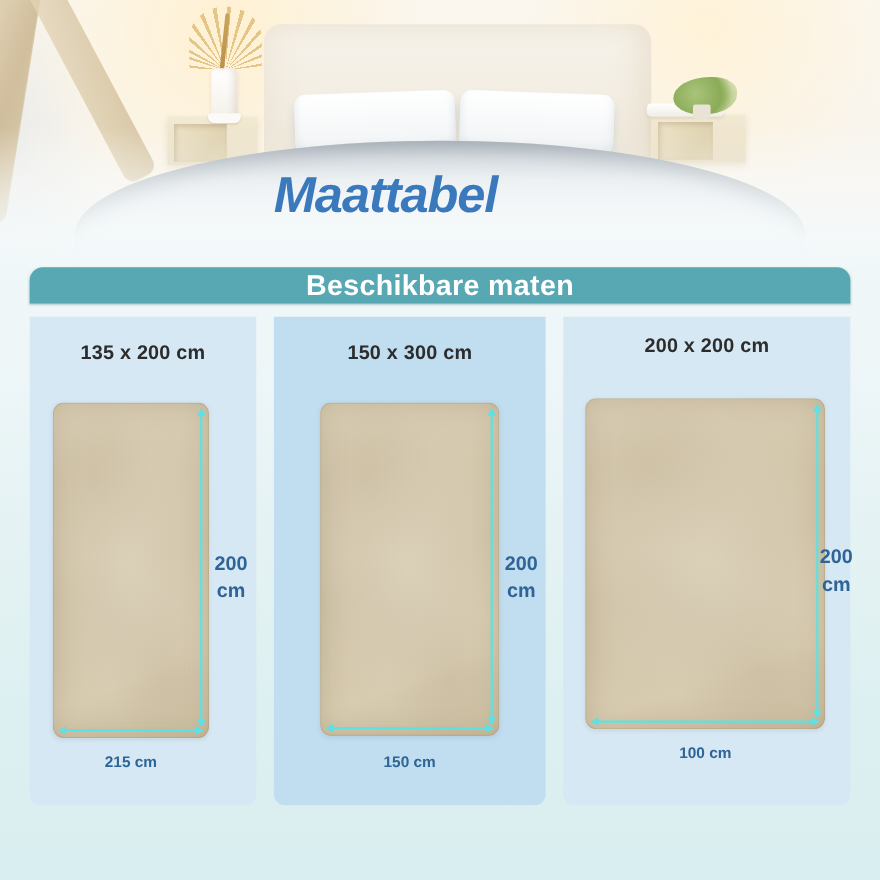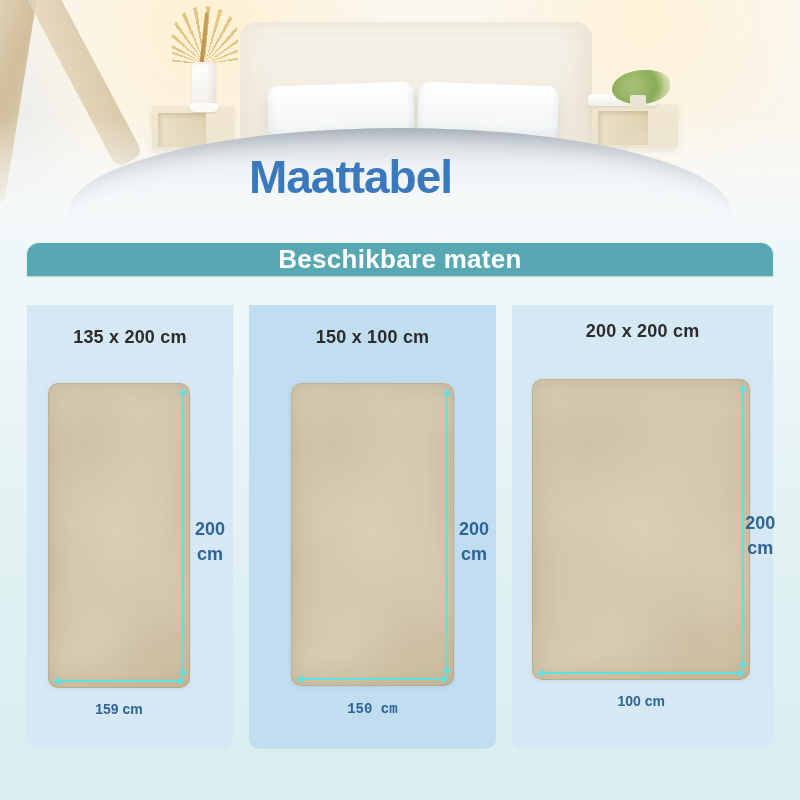--- a/index.html
+++ b/index.html
@@ -83,34 +83,34 @@
     border-radius:50% 50% 0 0 / 85px 85px 0 0;
     background:linear-gradient(180deg,#b4bcc4 0%,#ccd3d9 12%,#e2e7eb 30%,#eff2f5 55%,#f7fafb 85%);
     box-shadow:inset 0 16px 18px -8px rgba(130,140,150,.5);
   }
   .photo-fade {
     position:absolute; left:0; top:0; width:100%; height:100%;
     background:linear-gradient(180deg, rgba(250,250,248,0) 48%, rgba(248,251,251,.5) 70%, rgba(243,249,250,.95) 93%, rgba(241,248,249,1) 100%);
   }
   .page-title {
     position:absolute; left:0; top:150px; width:701px; text-align:center;
-    font-size:46px; font-weight:bold; letter-spacing:-1px;
+    font-size:46px; font-weight:bold; font-style:italic; letter-spacing:-1px;
     color:#3b79bd; text-shadow:0 1px 0 rgba(255,255,255,.6);
   }
 
   
   .panel { position:absolute; left:27px; top:243px; width:746px; height:489px; }
   .banner {
     position:absolute; left:0; top:0; width:100%; height:33px;
     background:#58a8b3; border-radius:12px 12px 0 0;
     display:flex; align-items:center; justify-content:center;
     color:#ffffff; font-size:26px; font-weight:bold; letter-spacing:.3px;
     box-shadow:0 1px 2px rgba(70,125,135,.35);
   }
-  .cards { position:absolute; left:0; top:62px; width:100%; height:444px; display:flex; gap:16px; }
+  .cards { position:absolute; left:0; top:45px; width:100%; height:444px; display:flex; gap:16px; }
   .card { position:relative; height:100%; border-radius:0 0 10px 10px; }
   .card-light  { background:#d6e8f4; }
   .card-medium { background:#c1ddf0; }
   .card1 { width:214px; } .card2 { width:257px; } .card3 { width:271px; }
   .size-title {
     position:absolute; left:0; top:22px; width:100%; text-align:center;
     font-size:18px; font-weight:bold; color:#2c2c2c; letter-spacing:.2px;
   }
   .card3 .size-title { top:16px; }
   .blanket {
@@ -143,21 +143,21 @@
     color:#2e6496; line-height:1.4;
   }
   .height-label span { display:block; }
   .card1 .height-label { left:161px; top:212px; width:44px; }
   .card2 .height-label { left:201px; top:212px; width:48px; }
   .card3 .height-label { left:226px; top:206px; width:44px; }
   .width-label {
     position:absolute; text-align:center; font-size:14px; font-weight:bold; color:#2e6496;
   }
   .card1 .width-label { left:21px; top:396px; width:142px; }
-  .card2 .width-label { left:42px; top:396px; width:163px;font-family:Liberation Mono, monospace; }
+  .card2 .width-label { left:42px; top:396px; width:163px; }
   .card3 .width-label { left:20px; top:388px; width:218px; }
 </style>
 </head>
 <body>
 
 <div class="photo">
   <div class="drift drift1"></div>
   <div class="drift drift3"></div>
   <div class="drift drift2"></div>
   <div class="headboard"></div>
@@ -187,25 +187,25 @@
     <div class="card card1 card-light">
       <div class="size-title">135 x 200 cm</div>
       <div class="blanket">
         <div class="v-arrow"></div>
         <div class="h-arrow"></div>
       </div>
       <div class="height-label">
         <span>200</span>
         <span>cm</span>
       </div>
-      <div class="width-label">159 cm</div>
+      <div class="width-label">215 cm</div>
     </div>
 
     <div class="card card2 card-medium">
-      <div class="size-title">150 x 100 cm</div>
+      <div class="size-title">150 x 300 cm</div>
       <div class="blanket">
         <div class="v-arrow"></div>
         <div class="h-arrow"></div>
       </div>
       <div class="height-label">
         <span>200</span>
         <span>cm</span>
       </div>
       <div class="width-label">150 cm</div>
     </div>

